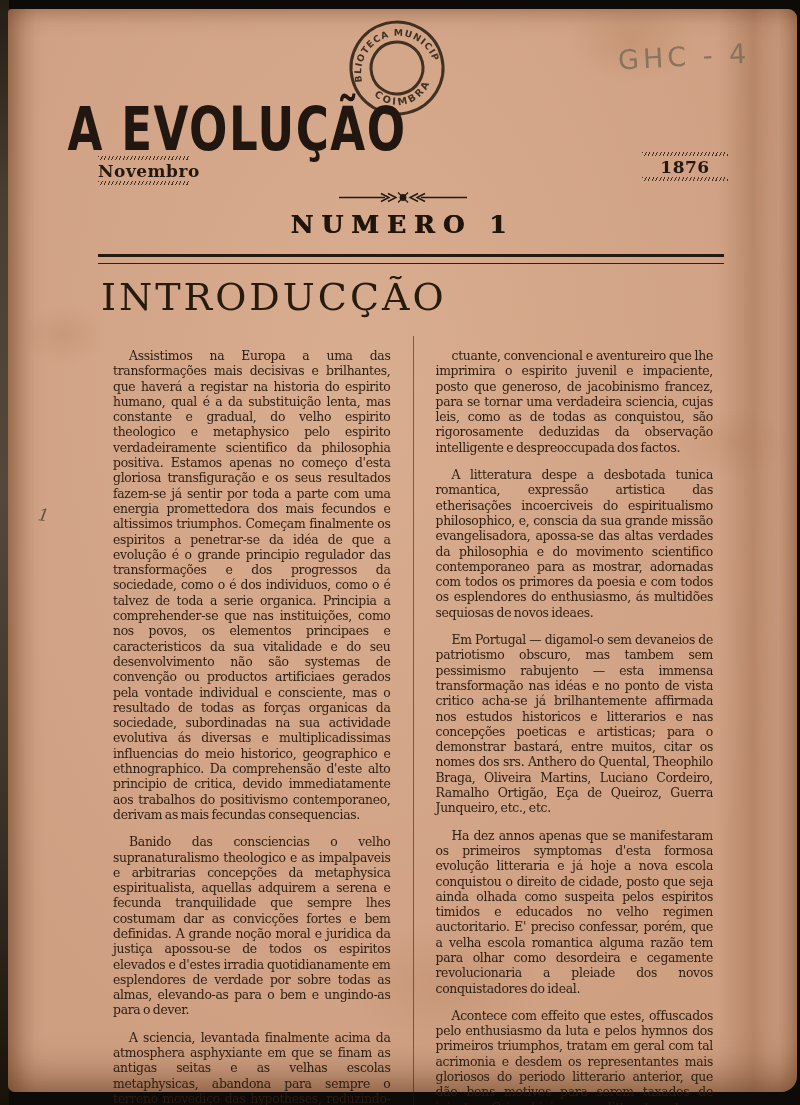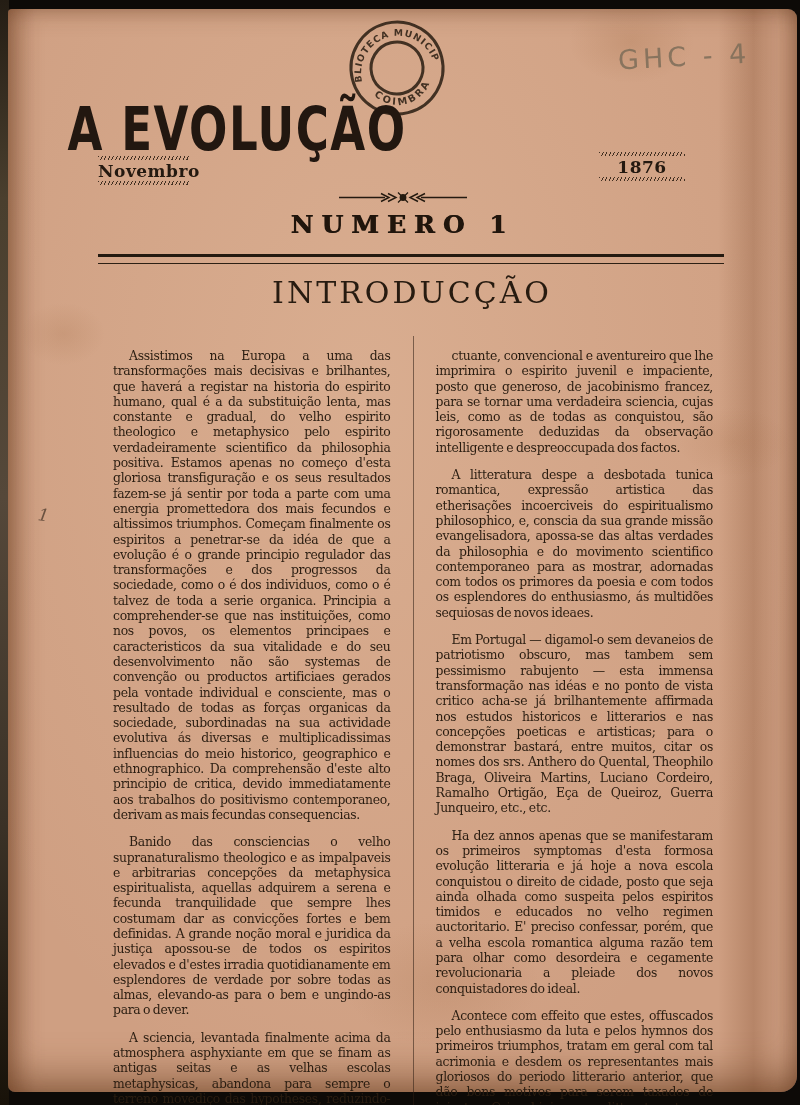--- a/index.html
+++ b/index.html
@@ -47,36 +47,36 @@
   }
   .date-block{position:absolute;text-align:center;}
   .date-block .hatch{
     height:4px;
     background:repeating-linear-gradient(115deg, rgba(42,28,16,.85) 0 1px, transparent 1px 3.4px);
   }
   .date-block .date-text{
     font-weight:bold;font-size:17px;color:#241910;padding:1px 0 0 0;letter-spacing:.5px;
   }
   #month-block{left:90px;top:147px;width:92px;}
-  #year-block{left:591px;top:143px;width:86px;}
+  #year-block{left:634px;top:143px;width:86px;}
   .ornament{position:absolute;left:0;top:181px;width:100%;text-align:center;}
   .issue-line{
     position:absolute;left:0;top:201px;width:100%;text-align:center;
     font-weight:bold;font-size:25px;letter-spacing:8px;color:#20150c;
     text-shadow:.6px 0 0 #20150c;
   }
   .double-rule{
     position:absolute;left:90px;top:245px;width:626px;height:6px;
     border-top:3px solid #241a10;border-bottom:1px solid #2c2014;
   }
 
   
   .article-heading{
-    position:absolute;left:93px;top:266px;width:622px;text-align:center;
-    font-size:30px;letter-spacing:3px;color:#271b10;font-weight:400;
+    position:absolute;left:93px;top:266px;width:622px;
+    font-size:38px;letter-spacing:3px;color:#271b10;font-weight:400;
   }
   .text-block{
     position:absolute;left:93px;top:327px;width:624px;display:flex;
   }
   .col{
     flex:1;
     font-size:12.4px;line-height:15.3px;letter-spacing:-.3px;word-spacing:-1px;
     text-align:justify;color:#2a1d11;
   }
   .col p{margin:12px;text-indent:16px;}

